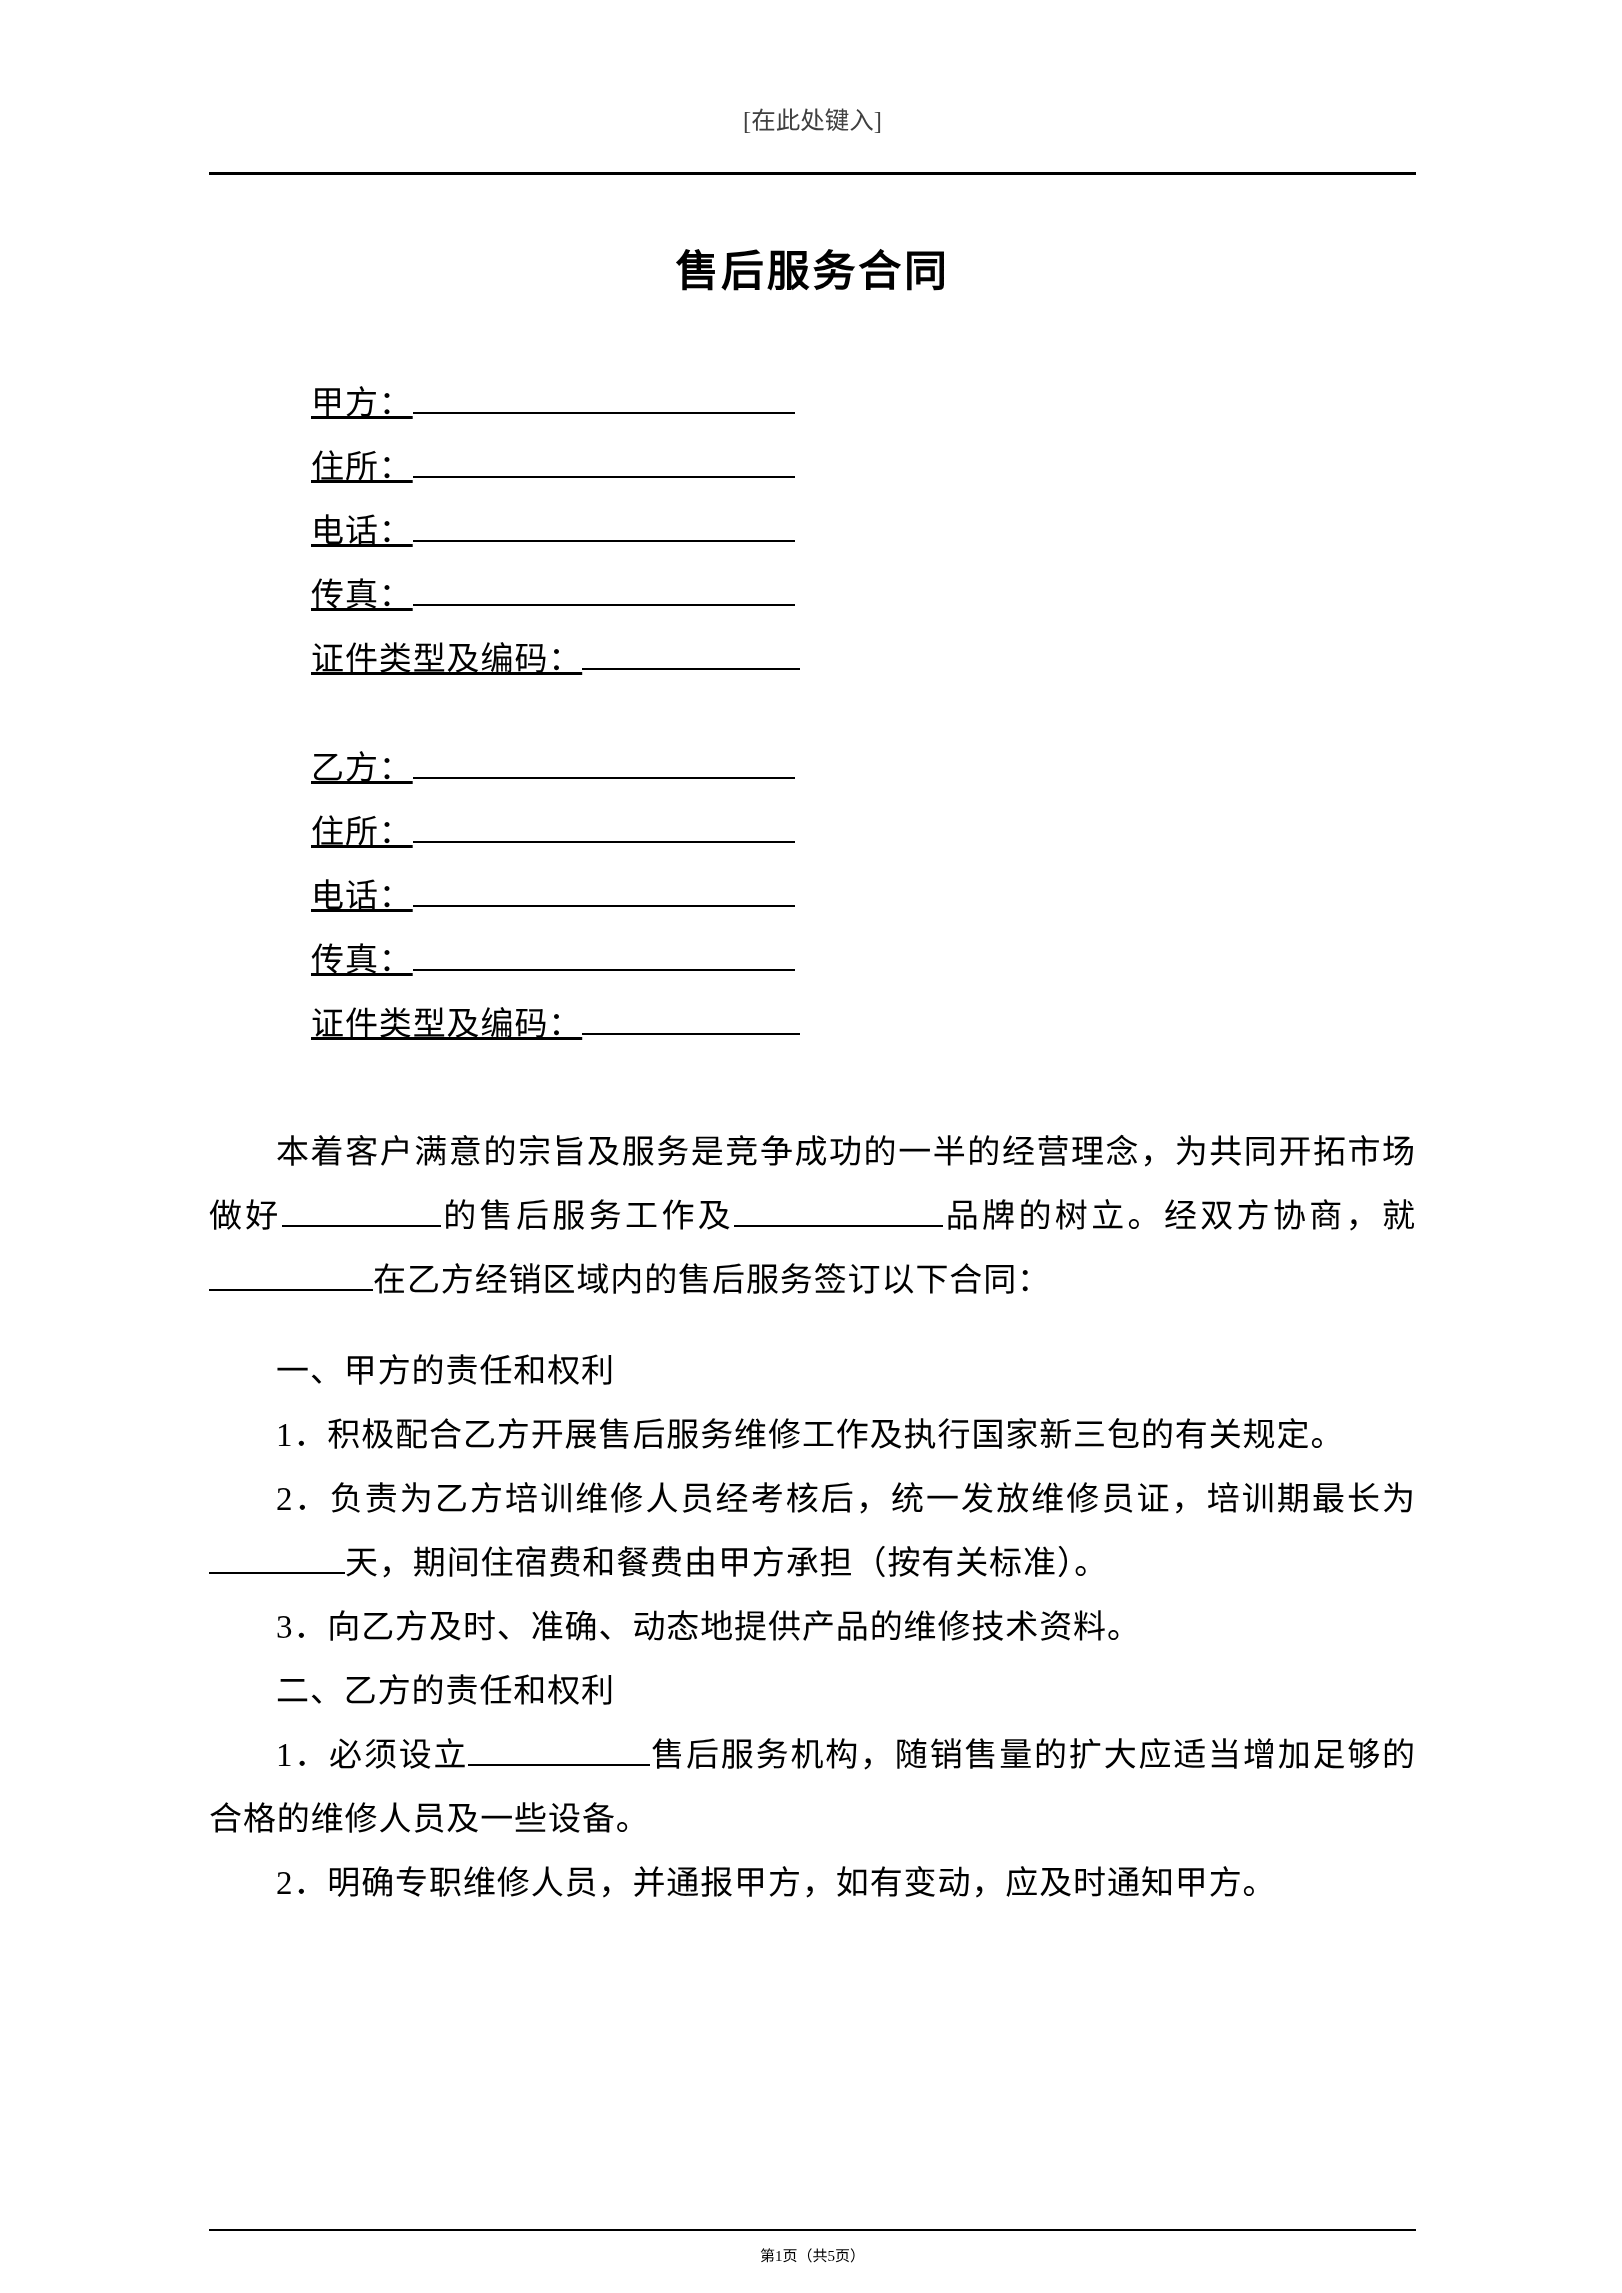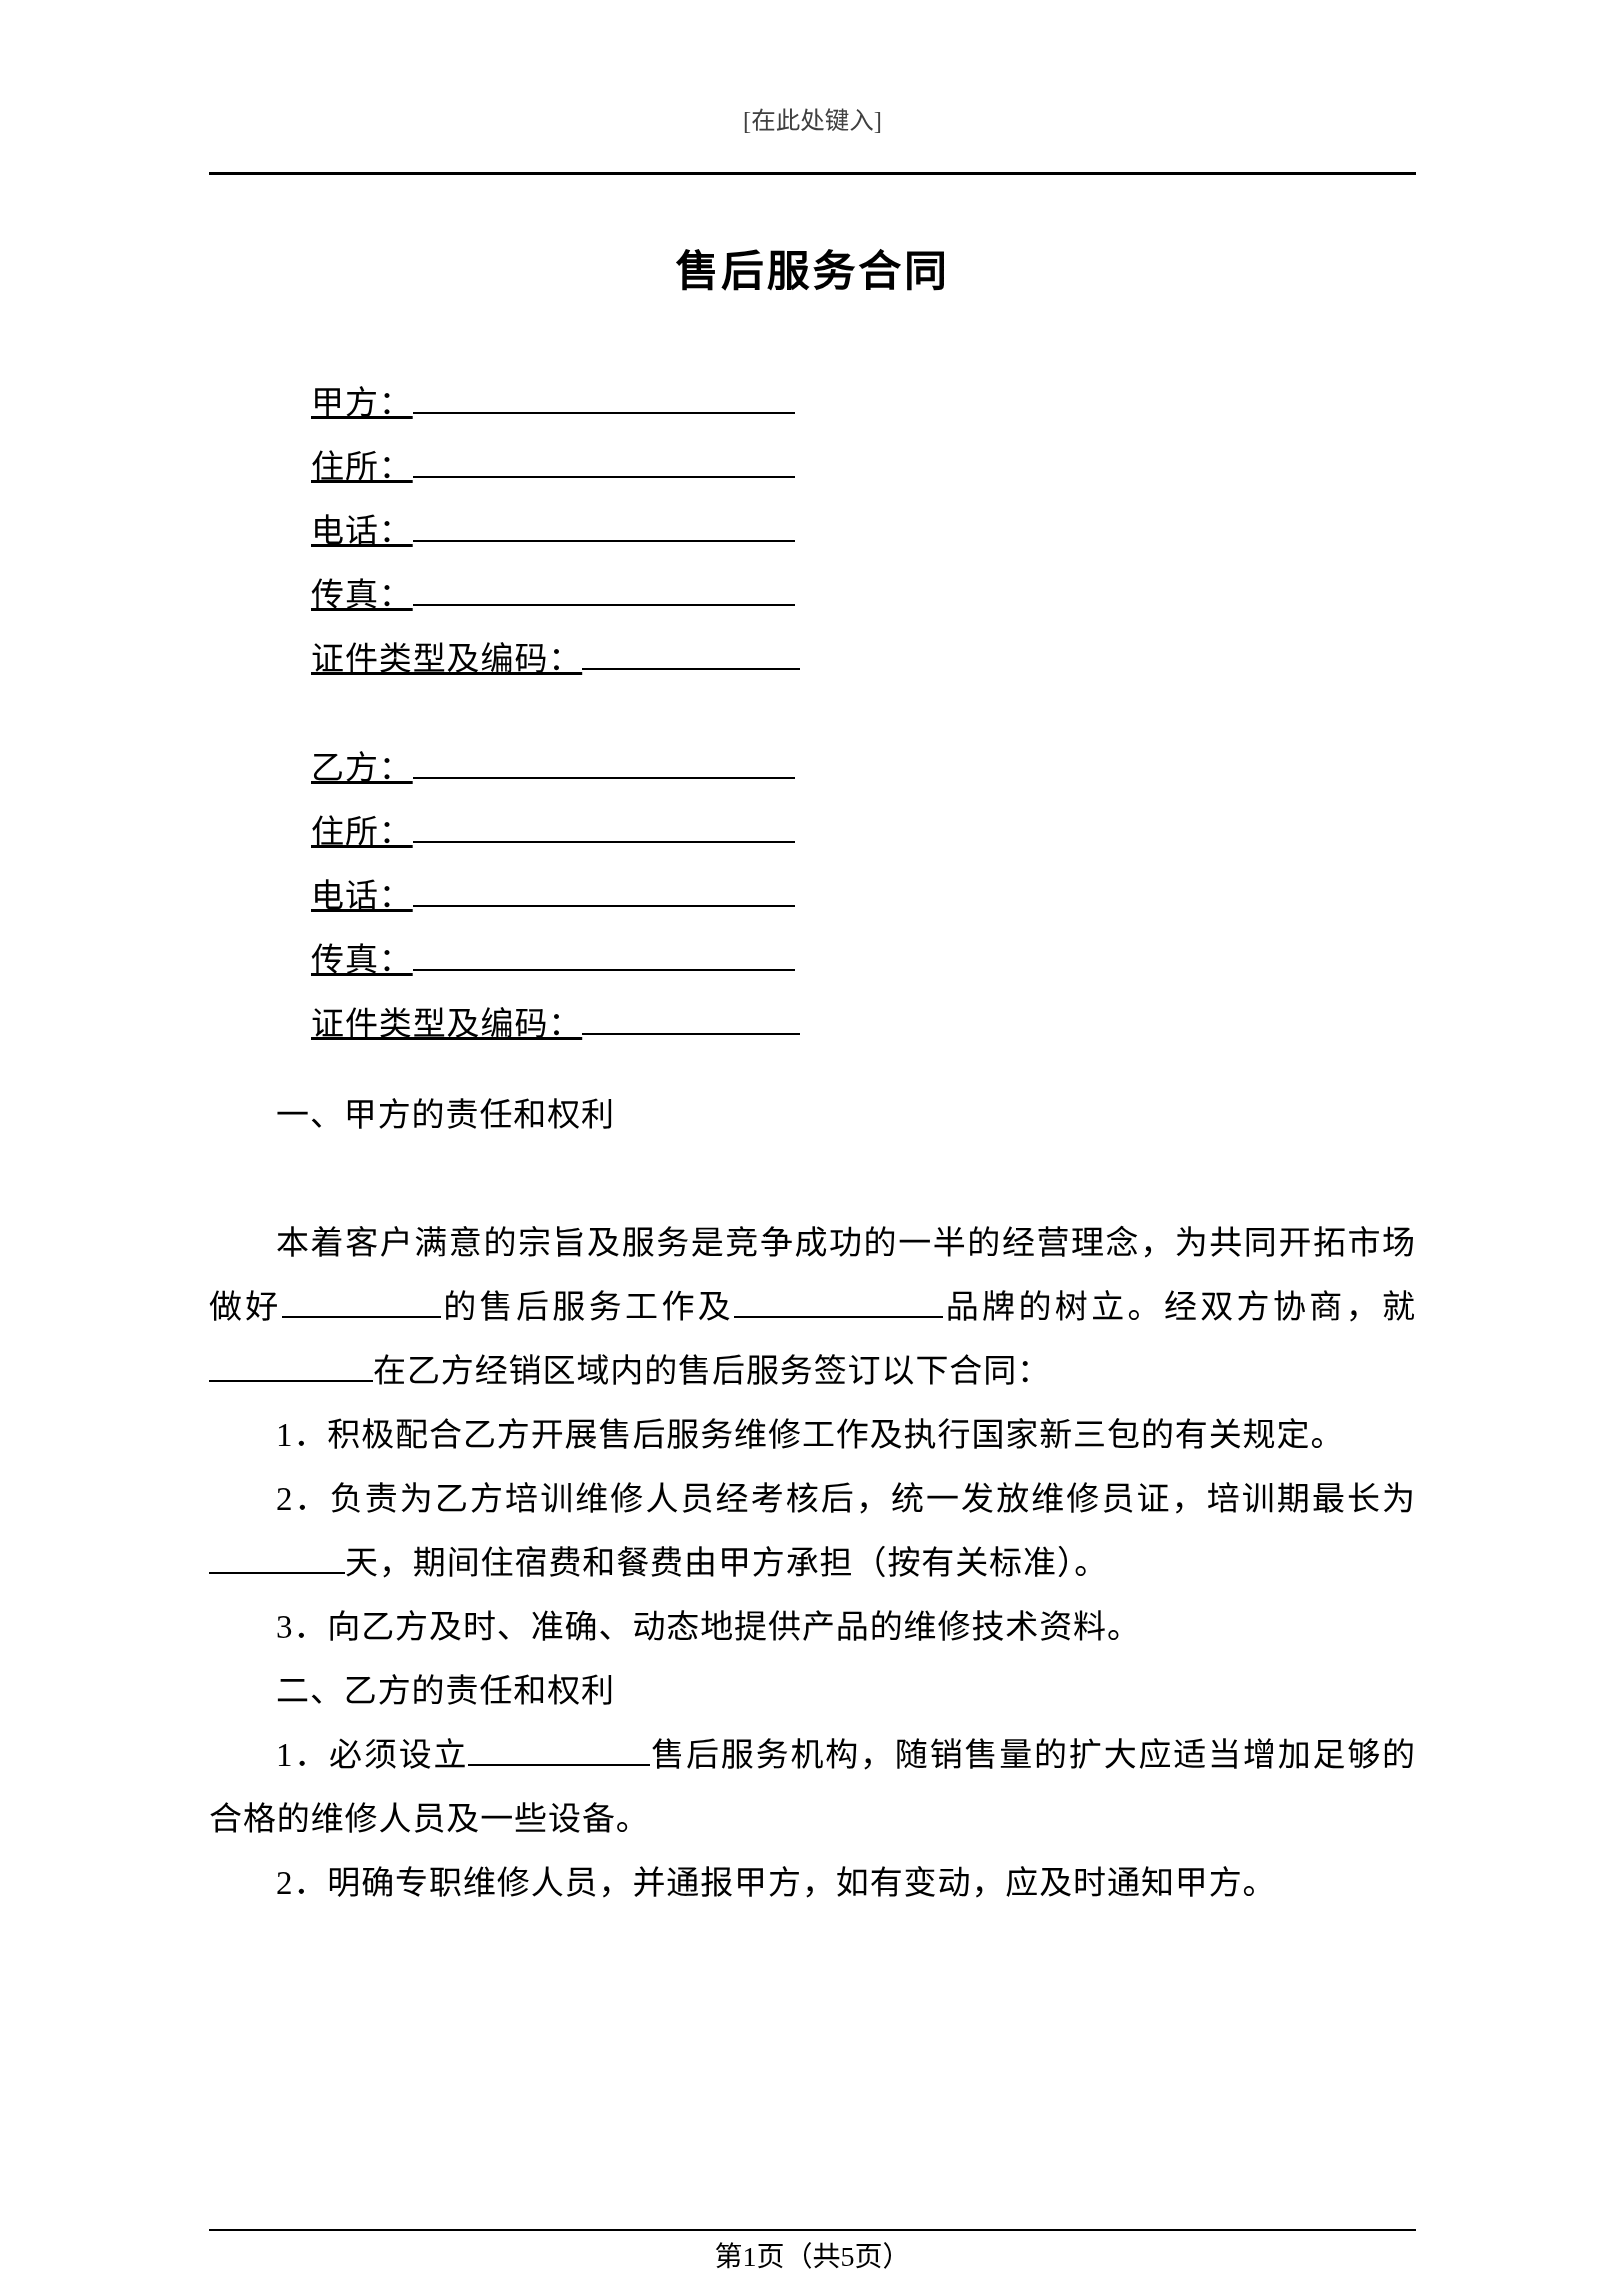--- a/index.html
+++ b/index.html
@@ -78,21 +78,21 @@
   .para.intro { margin-top: 64px; }
   .para.sec-heading { margin-top: 27px; }
   
   .doc-footer {
     position: absolute;
     left: 209px;
     right: 207px;
     top: 2229px;
     border-top: 2.7px solid #000000;
     text-align: center;
-    font-size: 28px;
+    font-size: 15px;
     padding-top: 11px;
     line-height: 29px;
   }
 </style>
 </head>
 <body>
 
 <div class="page">
   <div class="content">
 
@@ -131,25 +131,25 @@
         <span>电话：</span><span class="blank b420"></span>
       </div>
       <div class="form-row">
         <span>传真：</span><span class="blank b420"></span>
       </div>
       <div class="form-row">
         <span>证件类型及编码：</span><span class="blank b240"></span>
       </div>
     </div>
 
-    <p class="para sec-heading">一、甲方的责任和权利</p>
-
     <p class="para intro">
       <span>本着客户满意的宗旨及服务是竞争成功的一半的经营理念，为共同开拓市场做好</span><span class="blank b175"></span><span>的售后服务工作及</span><span class="blank b230"></span><span>品牌的树立。经双方协商，就</span><span class="blank b180"></span><span>在乙方经销区域内的售后服务签订以下合同：</span>
     </p>
+
+    <p class="para sec-heading">一、甲方的责任和权利</p>
 
     <p class="para">1．积极配合乙方开展售后服务维修工作及执行国家新三包的有关规定。</p>
 
     <p class="para">
       <span>2．负责为乙方培训维修人员经考核后，统一发放维修员证，培训期最长为</span><span class="blank b150"></span><span>天，期间住宿费和餐费由甲方承担（按有关标准）。</span>
     </p>
 
     <p class="para">3．向乙方及时、准确、动态地提供产品的维修技术资料。</p>
 
 

